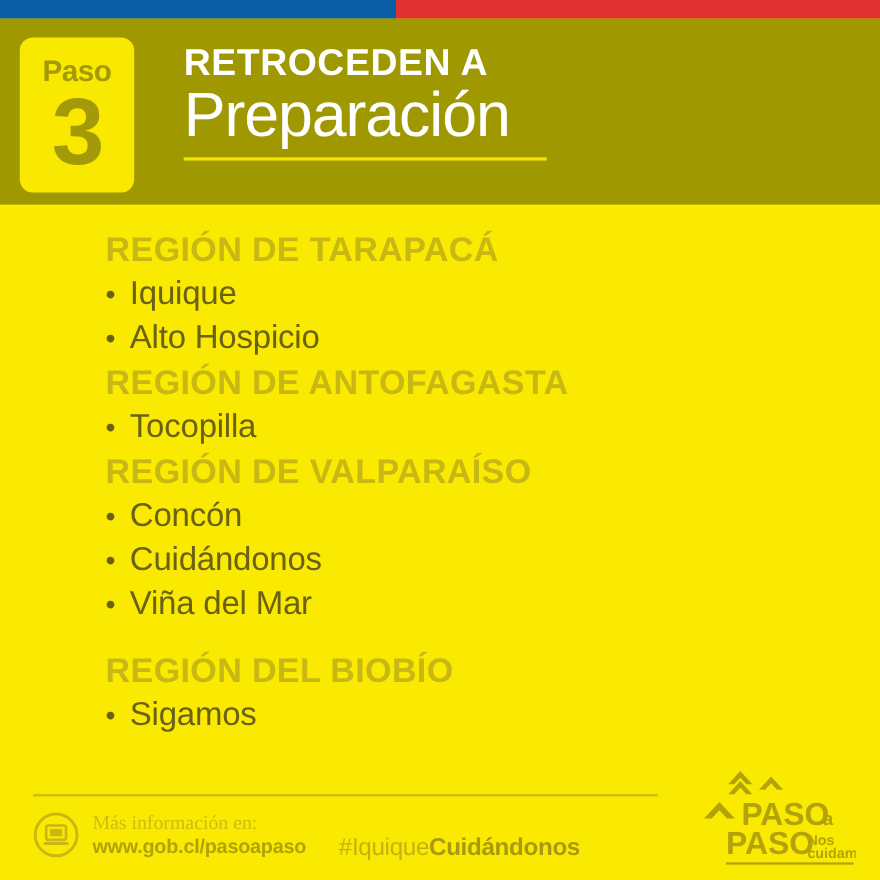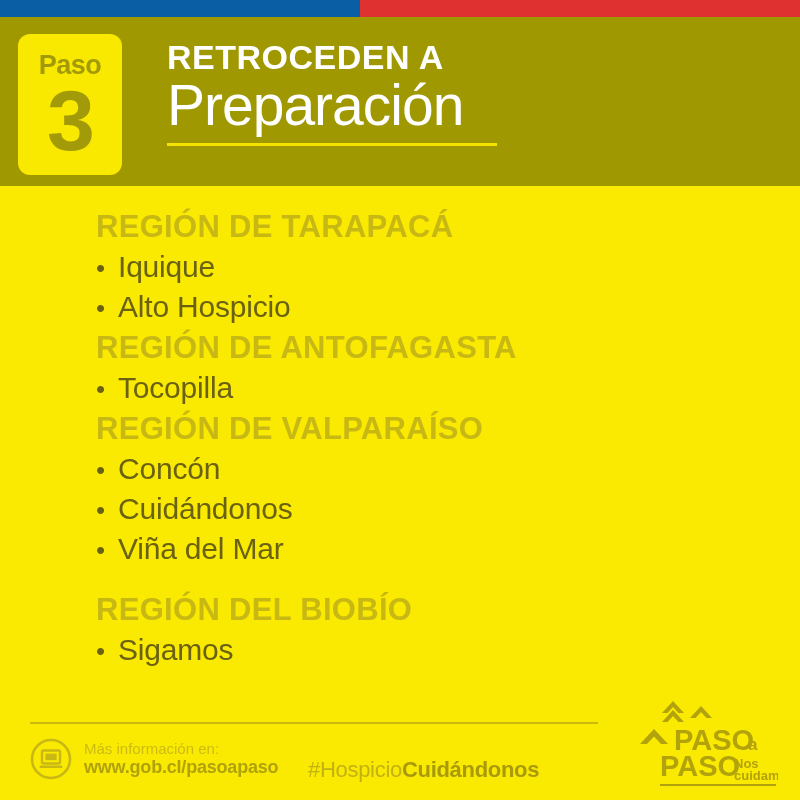--- a/index.html
+++ b/index.html
@@ -159,23 +159,24 @@
     align-items: center;
     gap: 12px;
   }
   .footer-icon {
     width: 42px;
     height: 42px;
     flex: 0 0 42px;
   }
   .footer-info-text { line-height: 1.15; }
   .footer-info-label {
-    font-size: 15px;
+    font-size: 18px;
     font-weight: 400;
     color: #cdbc14;
+    font-family: Liberation Serif, serif;
   }
   .footer-info-url {
     font-size: 18px;
     font-weight: 700;
     color: #b0a20b;
     letter-spacing: -0.2px;
   }
 
   .footer-hashtag {
     position: absolute;
@@ -281,21 +282,21 @@
       <rect x="15.4" y="15.6" width="11.2" height="6.6" fill="#c9b813"></rect>
       <rect x="9.5" y="27.5" width="23" height="2.6" rx="1.3" fill="#c9b813"></rect>
     </svg>
   </span>
   <span class="footer-info-text">
     <span class="footer-info-label" style="display:block">Más información en:</span>
     <span class="footer-info-url" style="display:block">www.gob.cl/pasoapaso</span>
   </span>
 </div>
 
-<div class="footer-hashtag"><span>#Hospicio</span><b>Cuidándonos</b></div>
+<div class="footer-hashtag"><span>#Iquique</span><b>Cuidándonos</b></div>
 
 <div class="pap-logo">
   <svg viewBox="0 0 158 96" width="158" height="96">
     <g fill="#b2a30c">
 
       <path d="M42 30 L53 18 L64 30 L58.5 30 L53 24 L47.5 30 Z"></path>
       <path d="M42 21 L53 9 L64 21 L58.5 21 L53 15 L47.5 21 Z"></path>
       <path d="M70 26 L81 14 L92 26 L86.5 26 L81 20 L75.5 26 Z"></path>
       <path d="M20 52 L34 37 L48 52 L41 52 L34 44.5 L27 52 Z"></path>
     </g>

